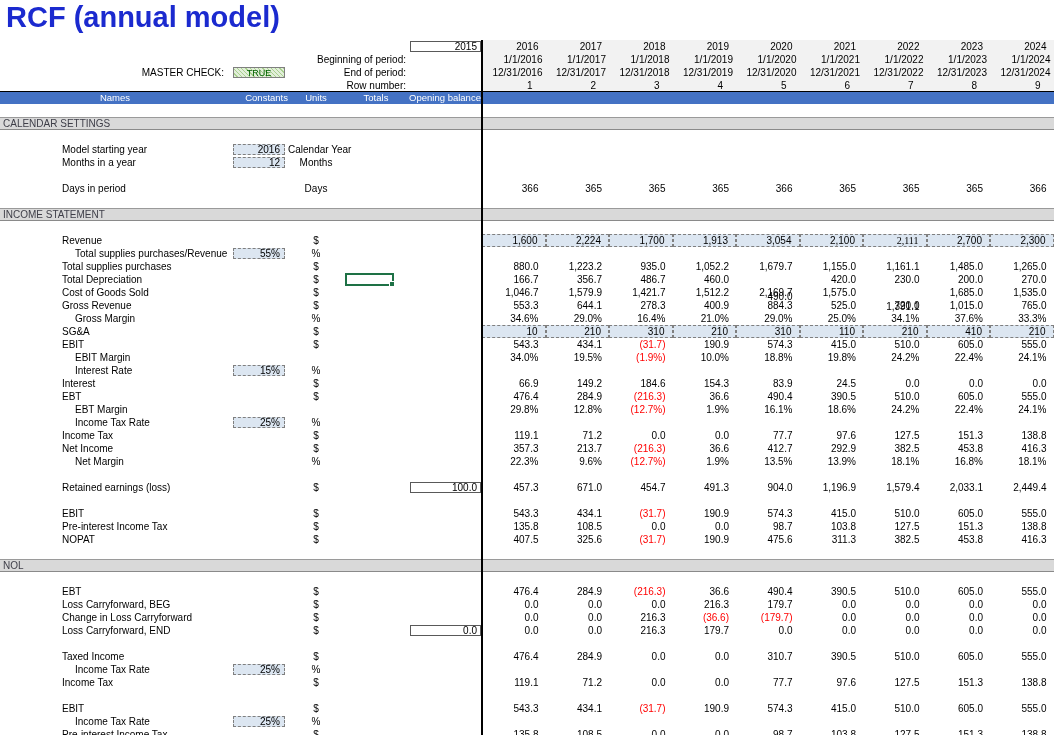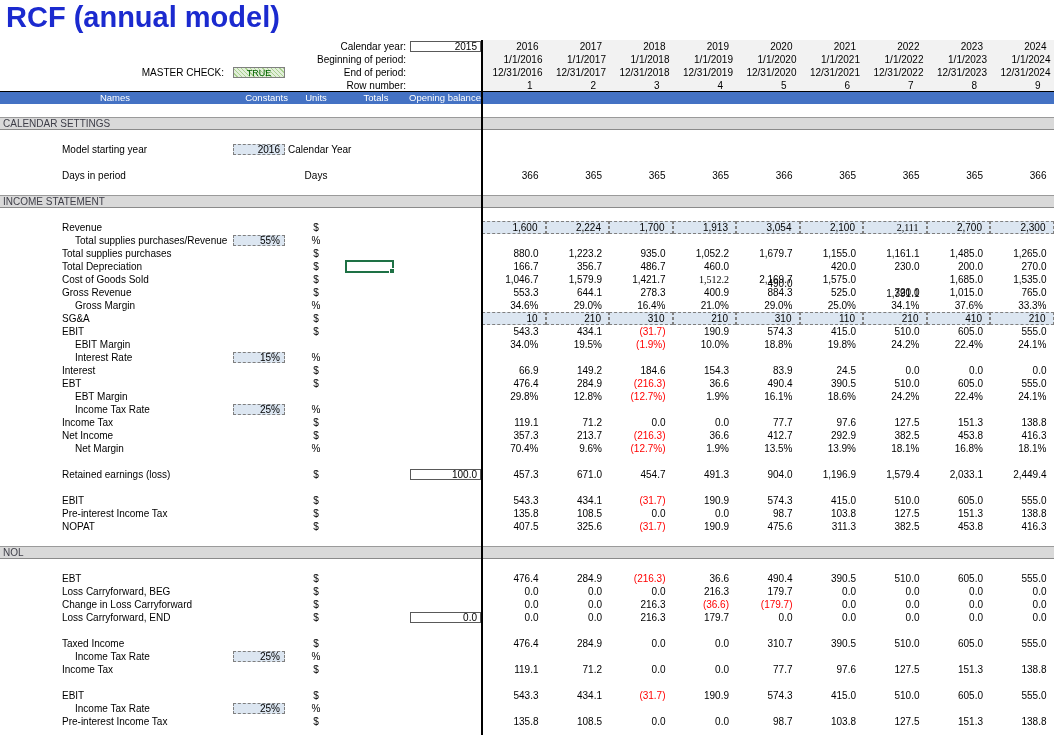--- a/index.html
+++ b/index.html
@@ -52,21 +52,20 @@
 </head>
 <body>
 
 <div class="sheet">
   <div class="hdr-bg"></div>
   <div class="title">RCF (annual model)</div>
 
   <div class="content">
 
     <div class="grid-row">
-      <div class="hlbl">Calendar year:</div>
       <div class="obox col5">2015</div>
       <div class="ycells">
           <div class="yhdr">2016</div>
           <div class="yhdr">2017</div>
           <div class="yhdr">2018</div>
           <div class="yhdr">2019</div>
           <div class="yhdr">2020</div>
           <div class="yhdr">2021</div>
           <div class="yhdr">2022</div>
           <div class="yhdr">2023</div>
@@ -131,20 +130,25 @@
 
     <div id="sheet-rows">
         <div class="spacer"></div>
         <div class="section-row">CALENDAR SETTINGS</div>
         <div class="spacer"></div>
         <div class="grid-row">
           <div class="rlbl">Model starting year</div>
           <div class="cbox">2016</div>
           <div class="unit">Calendar Year</div>
         </div>
+        <div class="grid-row">
+          <div class="rlbl">Months in a year</div>
+          <div class="cbox">12</div>
+          <div class="unit">Months</div>
+        </div>
         <div class="spacer"></div>
         <div class="grid-row">
           <div class="rlbl">Days in period</div>
           <div class="unit">Days</div>
           <div class="val" style="grid-column: 6;">366</div>
           <div class="val" style="grid-column: 7;">365</div>
           <div class="val" style="grid-column: 8;">365</div>
           <div class="val" style="grid-column: 9;">365</div>
           <div class="val" style="grid-column: 10;">366</div>
           <div class="val" style="grid-column: 11;">365</div>
@@ -199,21 +203,21 @@
           <div class="val" style="grid-column: 12;">230.0</div>
           <div class="val" style="grid-column: 13;">200.0</div>
           <div class="val" style="grid-column: 14;">270.0</div>
         </div>
         <div class="grid-row">
           <div class="rlbl">Cost of Goods Sold</div>
           <div class="unit">$</div>
           <div class="val" style="grid-column: 6;">1,046.7</div>
           <div class="val" style="grid-column: 7;">1,579.9</div>
           <div class="val" style="grid-column: 8;">1,421.7</div>
-          <div class="val" style="grid-column: 9; font-family: Liberation Serif, serif;">1,512.2</div>
+          <div class="val" style="grid-column: 9;">1,512.2</div>
           <div class="val" style="grid-column: 10;">2,169.7</div>
           <div class="val" style="grid-column: 11;">1,575.0</div>
           <div class="val" style="grid-column: 12; margin-top: 14px;">1,391.1</div>
           <div class="val" style="grid-column: 13;">1,685.0</div>
           <div class="val" style="grid-column: 14;">1,535.0</div>
         </div>
         <div class="grid-row">
           <div class="rlbl">Gross Revenue</div>
           <div class="unit">$</div>
           <div class="val" style="grid-column: 6;">553.3</div>
@@ -347,21 +351,21 @@
           <div class="val" style="grid-column: 9;">36.6</div>
           <div class="val" style="grid-column: 10;">412.7</div>
           <div class="val" style="grid-column: 11;">292.9</div>
           <div class="val" style="grid-column: 12;">382.5</div>
           <div class="val" style="grid-column: 13;">453.8</div>
           <div class="val" style="grid-column: 14;">416.3</div>
         </div>
         <div class="grid-row">
           <div class="rlbl i2">Net Margin</div>
           <div class="unit">%</div>
-          <div class="val" style="grid-column: 6;">70.4%</div>
+          <div class="val" style="grid-column: 6;">22.3%</div>
           <div class="val" style="grid-column: 7;">9.6%</div>
           <div class="val neg" style="grid-column: 8;">(12.7%)</div>
           <div class="val" style="grid-column: 9;">1.9%</div>
           <div class="val" style="grid-column: 10;">13.5%</div>
           <div class="val" style="grid-column: 11;">13.9%</div>
           <div class="val" style="grid-column: 12;">18.1%</div>
           <div class="val" style="grid-column: 13;">16.8%</div>
           <div class="val" style="grid-column: 14;">18.1%</div>
         </div>
         <div class="spacer"></div>

